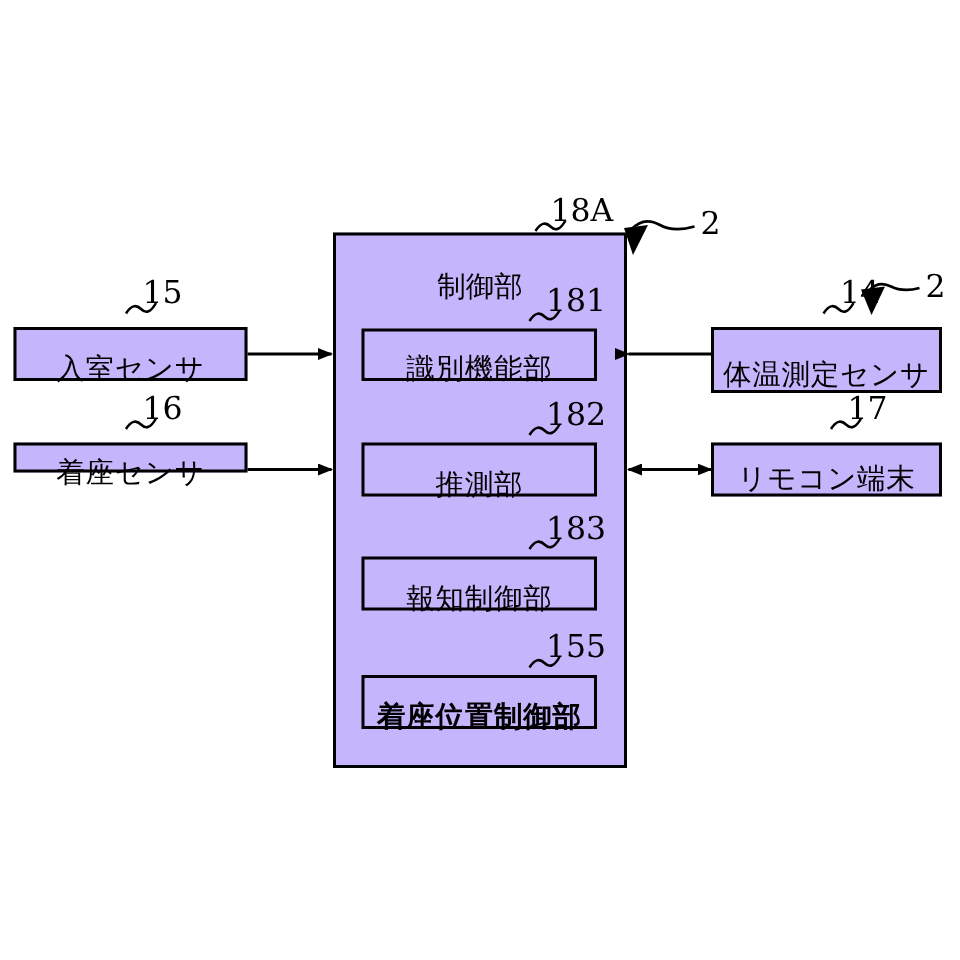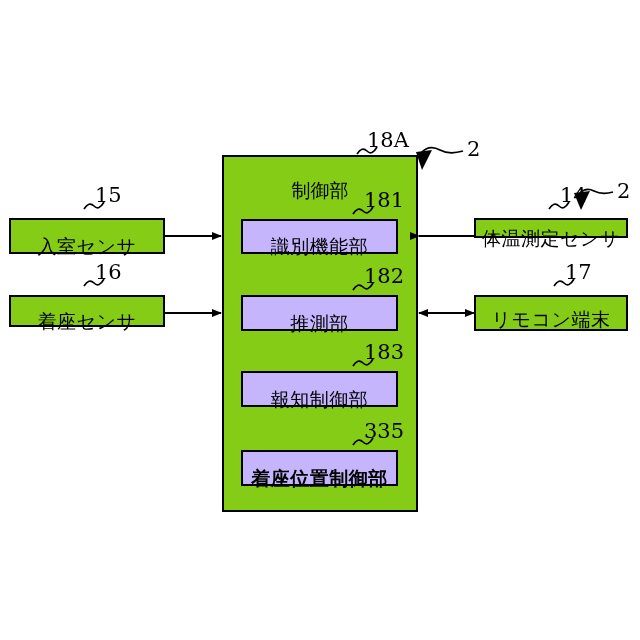--- a/index.html
+++ b/index.html
@@ -12,21 +12,21 @@
     width: 640px;
     height: 640px;
     background: #ffffff;
     overflow: hidden;
     font-family: "DejaVu Sans", "Liberation Sans", sans-serif;
   }
   .box {
     position: absolute;
     box-sizing: border-box;
     border: 2px solid #000000;
-    background: #84cc16;
+    background: #c4b5fd;
     display: flex;
     align-items: center;
     justify-content: center;
   }
   .box-label {
     font-size: 19px;
     color: #000000;
     letter-spacing: 0.5px;
     line-height: 1;
     white-space: nowrap;
@@ -74,21 +74,21 @@
 </head>
 <body>
 
 <div id="canvas">
 
   <div class="box" style="left:9px; top:218px; width:156px; height:36px;">
     <span class="box-label">入室センサ</span>
   </div>
   <div class="ref" style="left:95px; top:185px;">15</div>
 
-  <div class="box" style="left:9px; top:295px; width:156px; height:32px;justify-content:center;">
+  <div class="box" style="left:9px; top:295px; width:156px; height:20px;justify-content:center;">
     <span class="box-label">着座センサ</span>
   </div>
   <div class="ref" style="left:95px; top:262px;">16</div>
 
   <div class="box ctrl-outer" style="left:222px; top:155px; width:196px; height:357px;">
     <span class="ctrl-title" style="top:21px;">制御部</span>
   </div>
   <div class="ref" style="left:367px; top:130px;">18A</div>
   <div class="ref" style="left:467px; top:139px;">2</div>
 
@@ -103,23 +103,23 @@
   <div class="ref" style="left:364px; top:266px;">182</div>
 
   <div class="inner-box" style="left:241px; top:371px; width:157px; height:36px;">
     <span class="box-label">報知制御部</span>
   </div>
   <div class="ref" style="left:364px; top:342px;">183</div>
 
   <div class="inner-box" style="left:241px; top:450px; width:157px; height:36px;font-weight:bold;">
     <span class="box-label">着座位置制御部</span>
   </div>
-  <div class="ref" style="left:364px; top:421px;">335</div>
+  <div class="ref" style="left:364px; top:421px;">155</div>
 
-  <div class="box" style="left:474px; top:218px; width:154px; height:20px;">
+  <div class="box" style="left:474px; top:218px; width:154px; height:44px;">
     <span class="box-label">体温測定センサ</span>
   </div>
   <div class="ref" style="left:560px; top:185px;">14</div>
   <div class="ref" style="left:617px; top:181px;">2</div>
 
   <div class="box" style="left:474px; top:295px; width:154px; height:36px;align-items:flex-end;">
     <span class="box-label">リモコン端末</span>
   </div>
   <div class="ref" style="left:565px; top:262px;">17</div>
 

